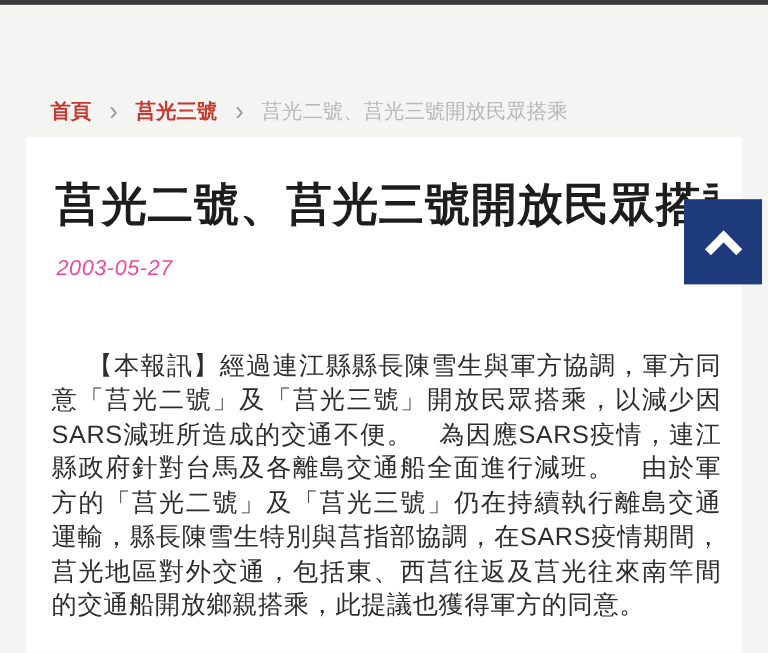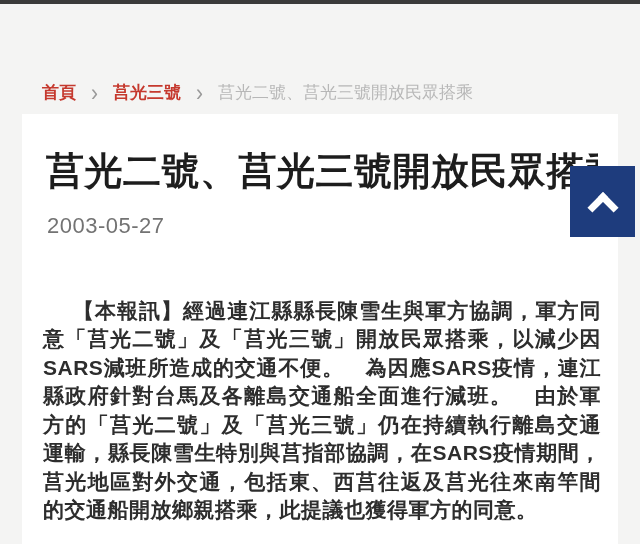--- a/index.html
+++ b/index.html
@@ -38,27 +38,27 @@
     background: #ffffff;
     padding: 36px 20px 0 24px;
   }
   .article-title {
     font-size: 38px; font-weight: bold; color: #1d1d1d;
     line-height: 1.12; letter-spacing: 0.5px;
     white-space: nowrap; overflow: hidden;
   }
   .article-date {
     margin-top: 20px; margin-left: 1px;
-    font-size: 22px; color: #737373; letter-spacing: 0.5px;
+    font-size: 18px; color: #ec4899; letter-spacing: 0.5px; font-style: italic;
   }
   .article-body {
     margin-top: 58px; margin-left: -3px;
     width: 558px;
     font-size: 21px; line-height: 28.5px;
-    font-weight: 700; color: #2d2d2d;
+    font-weight: 400; color: #2d2d2d;
     text-indent: 30px;
     text-align: justify;
     letter-spacing: 0.5px;
   }
   .back-to-top {
     position: absolute; left: 570px; top: 166px;
     width: 65px; height: 71px;
     background: #1e3c7d; border: none;
     cursor: pointer;
     display: flex; align-items: center; justify-content: center;

